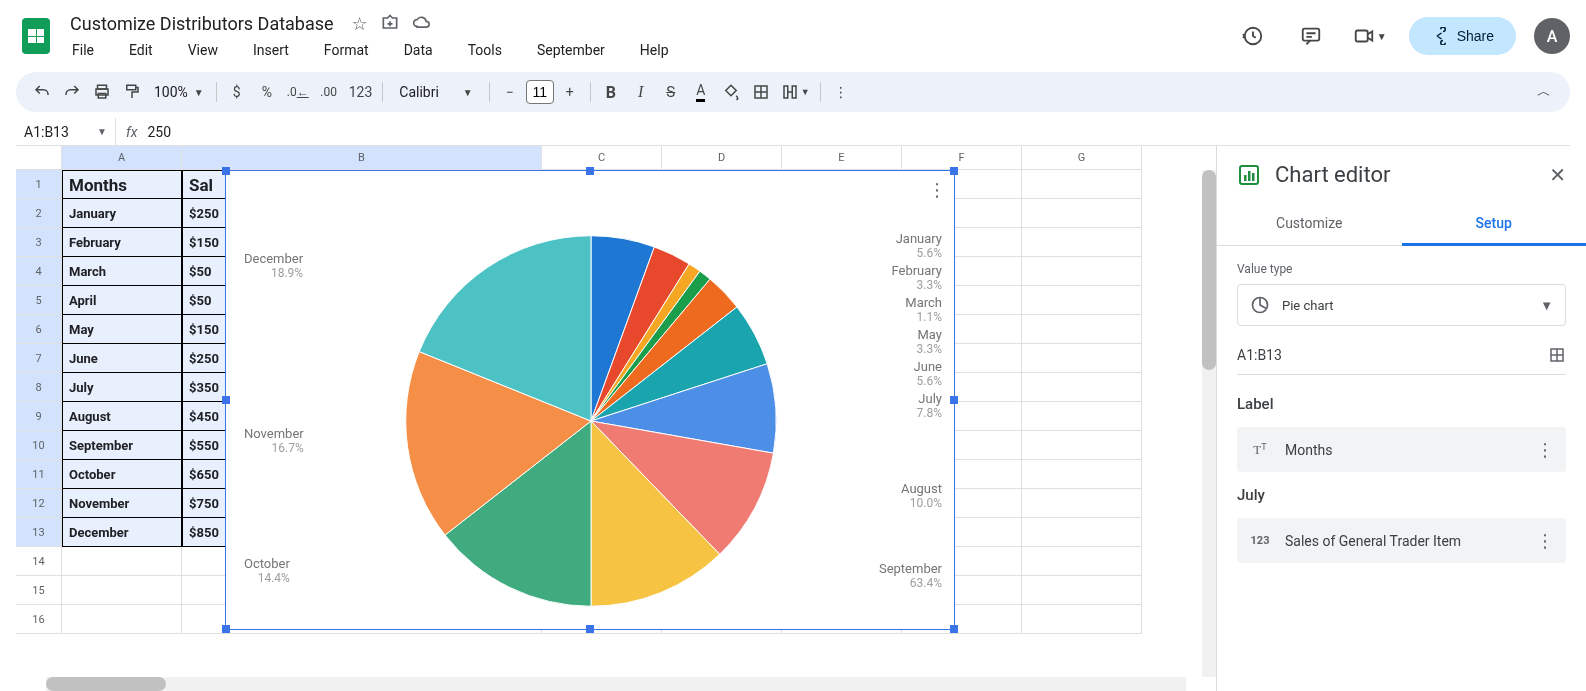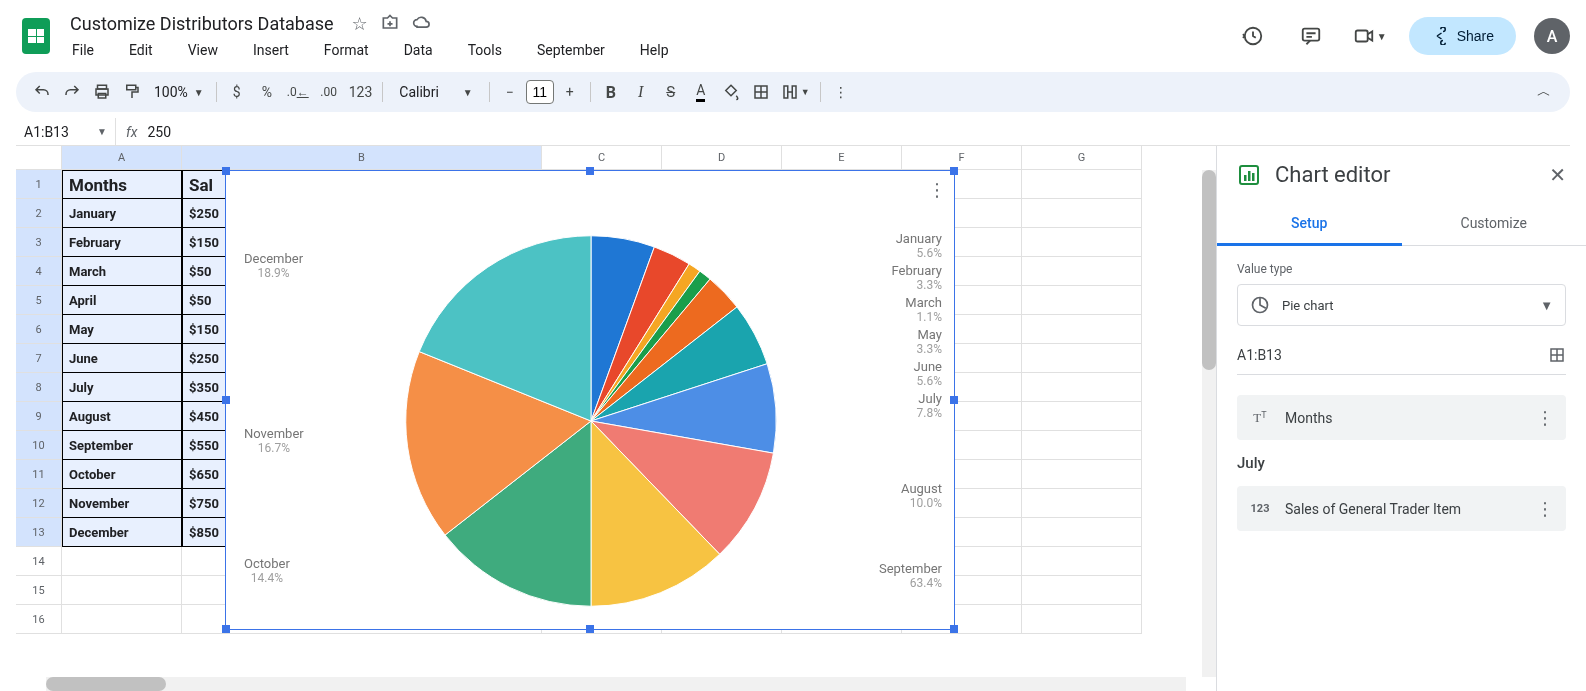--- a/index.html
+++ b/index.html
@@ -62,21 +62,21 @@
 .cell.black-border-top { border-top:1px solid #000;}
 
 
 .chart { position:absolute; left:225px; top:24px; width:730px; height:460px; background:#fff; border:1px solid #3b73e8; }
 .chart-handles div { position:absolute; width:8px; height:8px; background:#3b73e8; }
 .chart-title { font-size:19px; color:#757575; padding:16px 20px 4px 20px; }
 .chart-menu { position:absolute; right:8px; top:8px; color:#5f6368; cursor:pointer; font-size:18px; }
 .pie-wrap { position:absolute; left:170px; top:55px; width:390px; height:390px; }
 .chart-label { position:absolute; font-size:13px; color:#757575; white-space:nowrap; }
 .chart-label .pct { color:#9e9e9e; font-size:12px; display:block; text-align:right;}
-.chart-label.left .pct { text-align:center; }
+.chart-label.left .pct { text-align:right; }
 
 
 .ed-head { display:flex; align-items:center; padding:4px 20px 16px 20px; gap:14px; }
 .ed-title { font-size:22px; color:#3c4043; flex:1; }
 .ed-close { font-size:20px; cursor:pointer; color:#5f6368;}
 .ed-tabs { display:flex; border-bottom:1px solid #dadce0; }
 .ed-tab { flex:1; text-align:center; padding:12px 0; font-size:14px; color:#5f6368; cursor:pointer; }
 .ed-tab.active { color:#1a73e8; font-weight:500; border-bottom:3px solid #1a73e8; margin-bottom:-1px; }
 .ed-body { padding:16px 20px; overflow-y:auto; font-size:13px; color:#3c4043; }
 .ed-section-label { font-size:12px; color:#5f6368; margin-bottom:8px; }
@@ -492,40 +492,41 @@
       <svg width="24" height="24" viewBox="0 0 24 24">
           <rect x="3" y="3" width="18" height="18" rx="2" fill="none" stroke="#1e8e3e" stroke-width="2"></rect>
           <rect x="7" y="12" width="2.5" height="6" fill="#1e8e3e"></rect>
           <rect x="11" y="8" width="2.5" height="10" fill="#1e8e3e"></rect>
           <rect x="15" y="10" width="2.5" height="8" fill="#1e8e3e"></rect>
         </svg>
       <div class="ed-title">Chart editor</div>
       <div class="ed-close">✕</div>
     </div>
     <div class="ed-tabs">
+      <div class="ed-tab">Customize</div>
       <div class="ed-tab active">Setup</div>
-      <div class="ed-tab">Customize</div>
     </div>
     <div class="ed-body">
       <div class="ed-section-label">Value type</div>
       <div class="ed-select">
         <svg width="20" height="20" viewBox="0 0 24 24" fill="none" stroke="#5f6368" stroke-width="2">
             <circle cx="12" cy="12" r="9"></circle>
             <path d="M12 3v9l7 4"></path>
           </svg>
         <span>Pie chart</span>
         <span class="arrow">▼</span>
       </div>
       <div class="ed-range-row">
         <div class="ed-range-val">A1:B13</div>
         <svg class="ed-grid-icon" viewBox="0 0 24 24" fill="none" stroke="#5f6368" stroke-width="2">
             <rect x="4" y="4" width="16" height="16"></rect>
             <path d="M4 12h16M12 4v16"></path>
           </svg>
       </div>
+      <div class="ed-field-sec-title">Label</div>
       <div class="ed-chip">
         <div class="ed-chip-icon">
             <span style="font-family:serif;">T</span>
             <sub style="font-size:9px;">T</sub>
           </div>
         <div class="ed-chip-label">Months</div>
         <div class="ed-chip-menu">⋮</div>
       </div>
       <div class="ed-field-sec-title">July</div>
       <div class="ed-chip">

